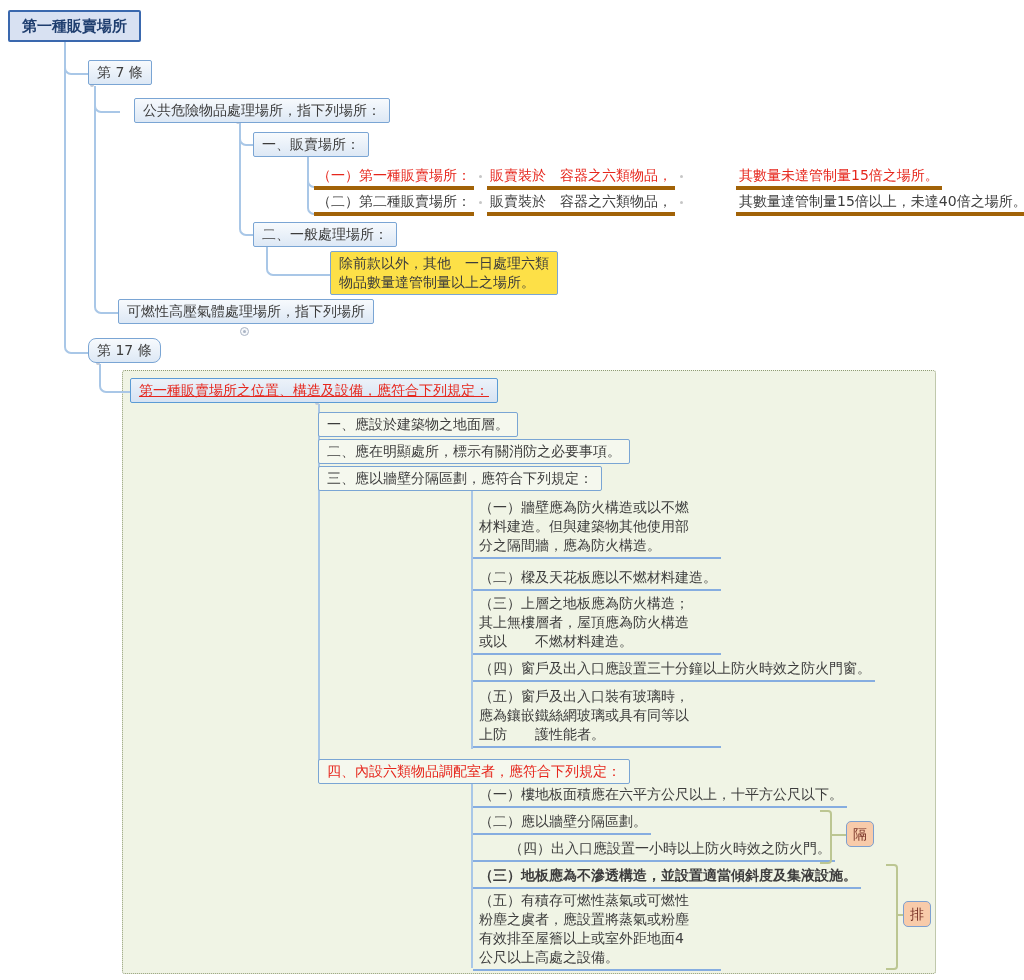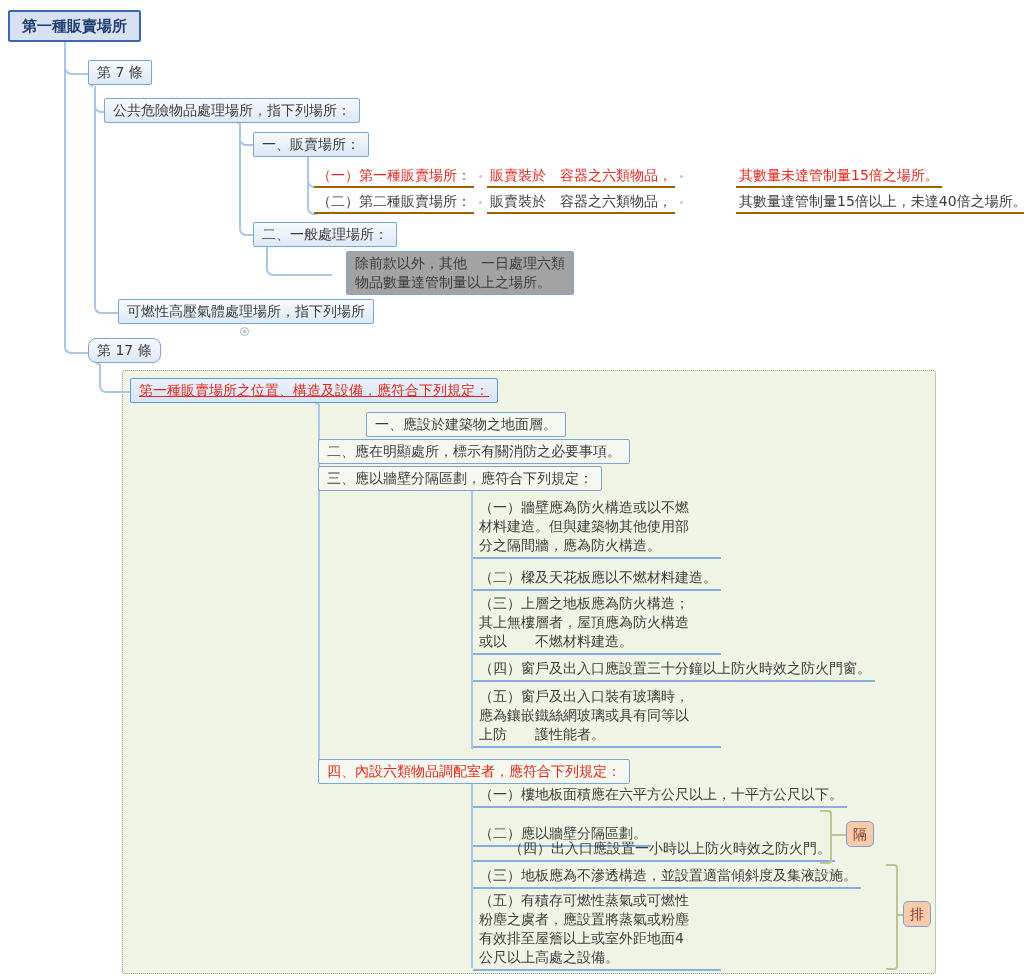--- a/index.html
+++ b/index.html
@@ -11,28 +11,28 @@
          border-bottom-left-radius:7px;}
   .vline{position:absolute;width:0;border-left:2px solid #a9c7e7;}
   .bdot{position:absolute;width:4px;height:4px;border-radius:50%;background:#c2c9d6;}
   .sdot{width:3px;height:3px;border-radius:50%;background:#c6c6c6;flex:0 0 auto;margin:9px 5px 0 5px;}
 
   
   .box{position:absolute;white-space:nowrap;padding:2px 8px;border:1px solid #7aa5d4;
        background:linear-gradient(180deg,#f7fafd 0%,#dde8f5 100%);border-radius:2px;line-height:19px;}
   .root{position:absolute;white-space:nowrap;padding:4px 12px;border:2px solid #3a68ae;
         background:#d8e1f2;color:#1e3d6e;font-weight:bold;font-size:15px;border-radius:2px;line-height:20px;}
-  .grey{background:#a3a3a3;margin-left:16px;}
+  .grey{background:#fde047;}
   .light{background:#f5f8ee;}
   .titlebox{background:linear-gradient(180deg,#ecf2f9 0%,#d6e3f3 100%);border-color:#5b9bd5;padding:2px 8px;text-decoration:underline;}
   .redtext{color:#e6261c;}
   .multi{white-space:pre-line;line-height:19px;}
 
   
-  .useg{display:inline-block;border-bottom:2px solid #a16207;padding:0 3px 2px 3px;line-height:18px;}
+  .useg{display:inline-block;border-bottom:4px solid #a16207;padding:0 3px 2px 3px;line-height:18px;}
   .uitem{position:absolute;border-bottom:2px solid #86ade0;padding:0 4px 2px 6px;line-height:19px;}
   .nowrap{white-space:nowrap;}
   .row{position:absolute;display:flex;align-items:flex-start;}
 
   
   .container{position:absolute;border:1px dotted #8f9b74;background:#f0f4e5;border-radius:3px;}
   .bracket{position:absolute;border-top:2px solid #bcc692;border-right:2px solid #bcc692;
            border-bottom:2px solid #bcc692;border-top-right-radius:4px;border-bottom-right-radius:4px;}
   .btick{position:absolute;height:0;border-top:2px solid #bcc692;}
   .slabel{position:absolute;width:26px;height:24px;border:1px solid #7da0d0;border-radius:5px;
@@ -69,21 +69,21 @@
   <div class="bdot" style="left:90px;top:83px;"></div>
   <div class="bdot" style="left:96px;top:361px;"></div>
   <div class="bdot" style="left:315px;top:401px;"></div>
   <div class="bdot" style="left:468px;top:486px;"></div>
   <div class="bdot" style="left:468px;top:768px;"></div>
 
   <div class="root" style="left:8px;top:10px;">第一種販賣場所</div>
 
   <div class="box" style="left:88px;top:60px;">第 7 條</div>
 
-  <div class="box" style="left:104px;top:98px;">公共危險物品處理場所，指下列場所：</div>
+  <div class="box" style="left:134px;top:98px;">公共危險物品處理場所，指下列場所：</div>
 
   <div class="box" style="left:253px;top:132px;">一、販賣場所：</div>
 
   <div class="row redtext" style="left:314px;top:166px;">
     <span class="useg nowrap">（一）第一種販賣場所：</span>
     <span class="sdot"></span>
     <span class="useg nowrap">販賣裝於　容器之六類物品，</span>
     <span class="sdot"></span>
     <span class="useg nowrap" style="margin-left:48px;">其數量未達管制量15倍之場所。</span>
   </div>
@@ -101,44 +101,44 @@
   <div class="box grey multi" style="left:330px;top:251px;">除前款以外，其他　一日處理六類
 物品數量達管制量以上之場所。</div>
 
   <div class="box" style="left:118px;top:299px;">可燃性高壓氣體處理場所，指下列場所</div>
   <div class="collapse" style="left:240px;top:327px;"></div>
 
   <div class="box" style="left:88px;top:338px;border-radius:8px;">第 17 條</div>
 
   <div class="box titlebox redtext" style="left:130px;top:378px;">第一種販賣場所之位置、構造及設備，應符合下列規定：</div>
 
-  <div class="box light" style="left:318px;top:412px;margin-left:48px;">一、應設於建築物之地面層。</div>
+  <div class="box light" style="left:318px;top:412px;">一、應設於建築物之地面層。</div>
 
   <div class="box light" style="left:318px;top:439px;">二、應在明顯處所，標示有關消防之必要事項。</div>
 
   <div class="box light" style="left:318px;top:466px;">三、應以牆壁分隔區劃，應符合下列規定：</div>
 
   <div class="uitem multi" style="left:473px;top:498px;width:238px;">（一）牆壁應為防火構造或以不燃
 材料建造。但與建築物其他使用部
 分之隔間牆，應為防火構造。</div>
   <div class="uitem nowrap" style="left:473px;top:568px;">（二）樑及天花板應以不燃材料建造。</div>
   <div class="uitem multi" style="left:473px;top:594px;width:238px;">（三）上層之地板應為防火構造；
 其上無樓層者，屋頂應為防火構造
 或以　　不燃材料建造。</div>
   <div class="uitem nowrap" style="left:473px;top:659px;">（四）窗戶及出入口應設置三十分鐘以上防火時效之防火門窗。</div>
   <div class="uitem multi" style="left:473px;top:687px;width:238px;">（五）窗戶及出入口裝有玻璃時，
 應為鑲嵌鐵絲網玻璃或具有同等以
 上防　　護性能者。</div>
 
   <div class="box light redtext" style="left:318px;top:759px;">四、內設六類物品調配室者，應符合下列規定：</div>
 
   <div class="uitem nowrap" style="left:473px;top:785px;">（一）樓地板面積應在六平方公尺以上，十平方公尺以下。</div>
-  <div class="uitem nowrap" style="left:473px;top:812px;margin-top:12px;">（二）應以牆壁分隔區劃。</div>
+  <div class="uitem nowrap" style="left:473px;top:812px;">（二）應以牆壁分隔區劃。</div>
   <div class="uitem nowrap" style="left:473px;top:839px;padding-left:36px;">（四）出入口應設置一小時以上防火時效之防火門。</div>
-  <div class="uitem nowrap" style="left:473px;top:866px;">（三）地板應為不滲透構造，並設置適當傾斜度及集液設施。</div>
+  <div class="uitem nowrap" style="left:473px;top:866px;font-weight:bold;">（三）地板應為不滲透構造，並設置適當傾斜度及集液設施。</div>
   <div class="uitem multi" style="left:473px;top:891px;width:238px;">（五）有積存可燃性蒸氣或可燃性
 粉塵之虞者，應設置將蒸氣或粉塵
 有效排至屋簷以上或室外距地面4
 公尺以上高處之設備。</div>
 
   <div class="bracket" style="left:820px;top:810px;width:10px;height:50px;"></div>
   <div class="btick" style="left:830px;top:834px;width:16px;"></div>
   <div class="slabel" style="left:846px;top:821px;">隔</div>
 
   <div class="bracket" style="left:886px;top:864px;width:10px;height:102px;"></div>

